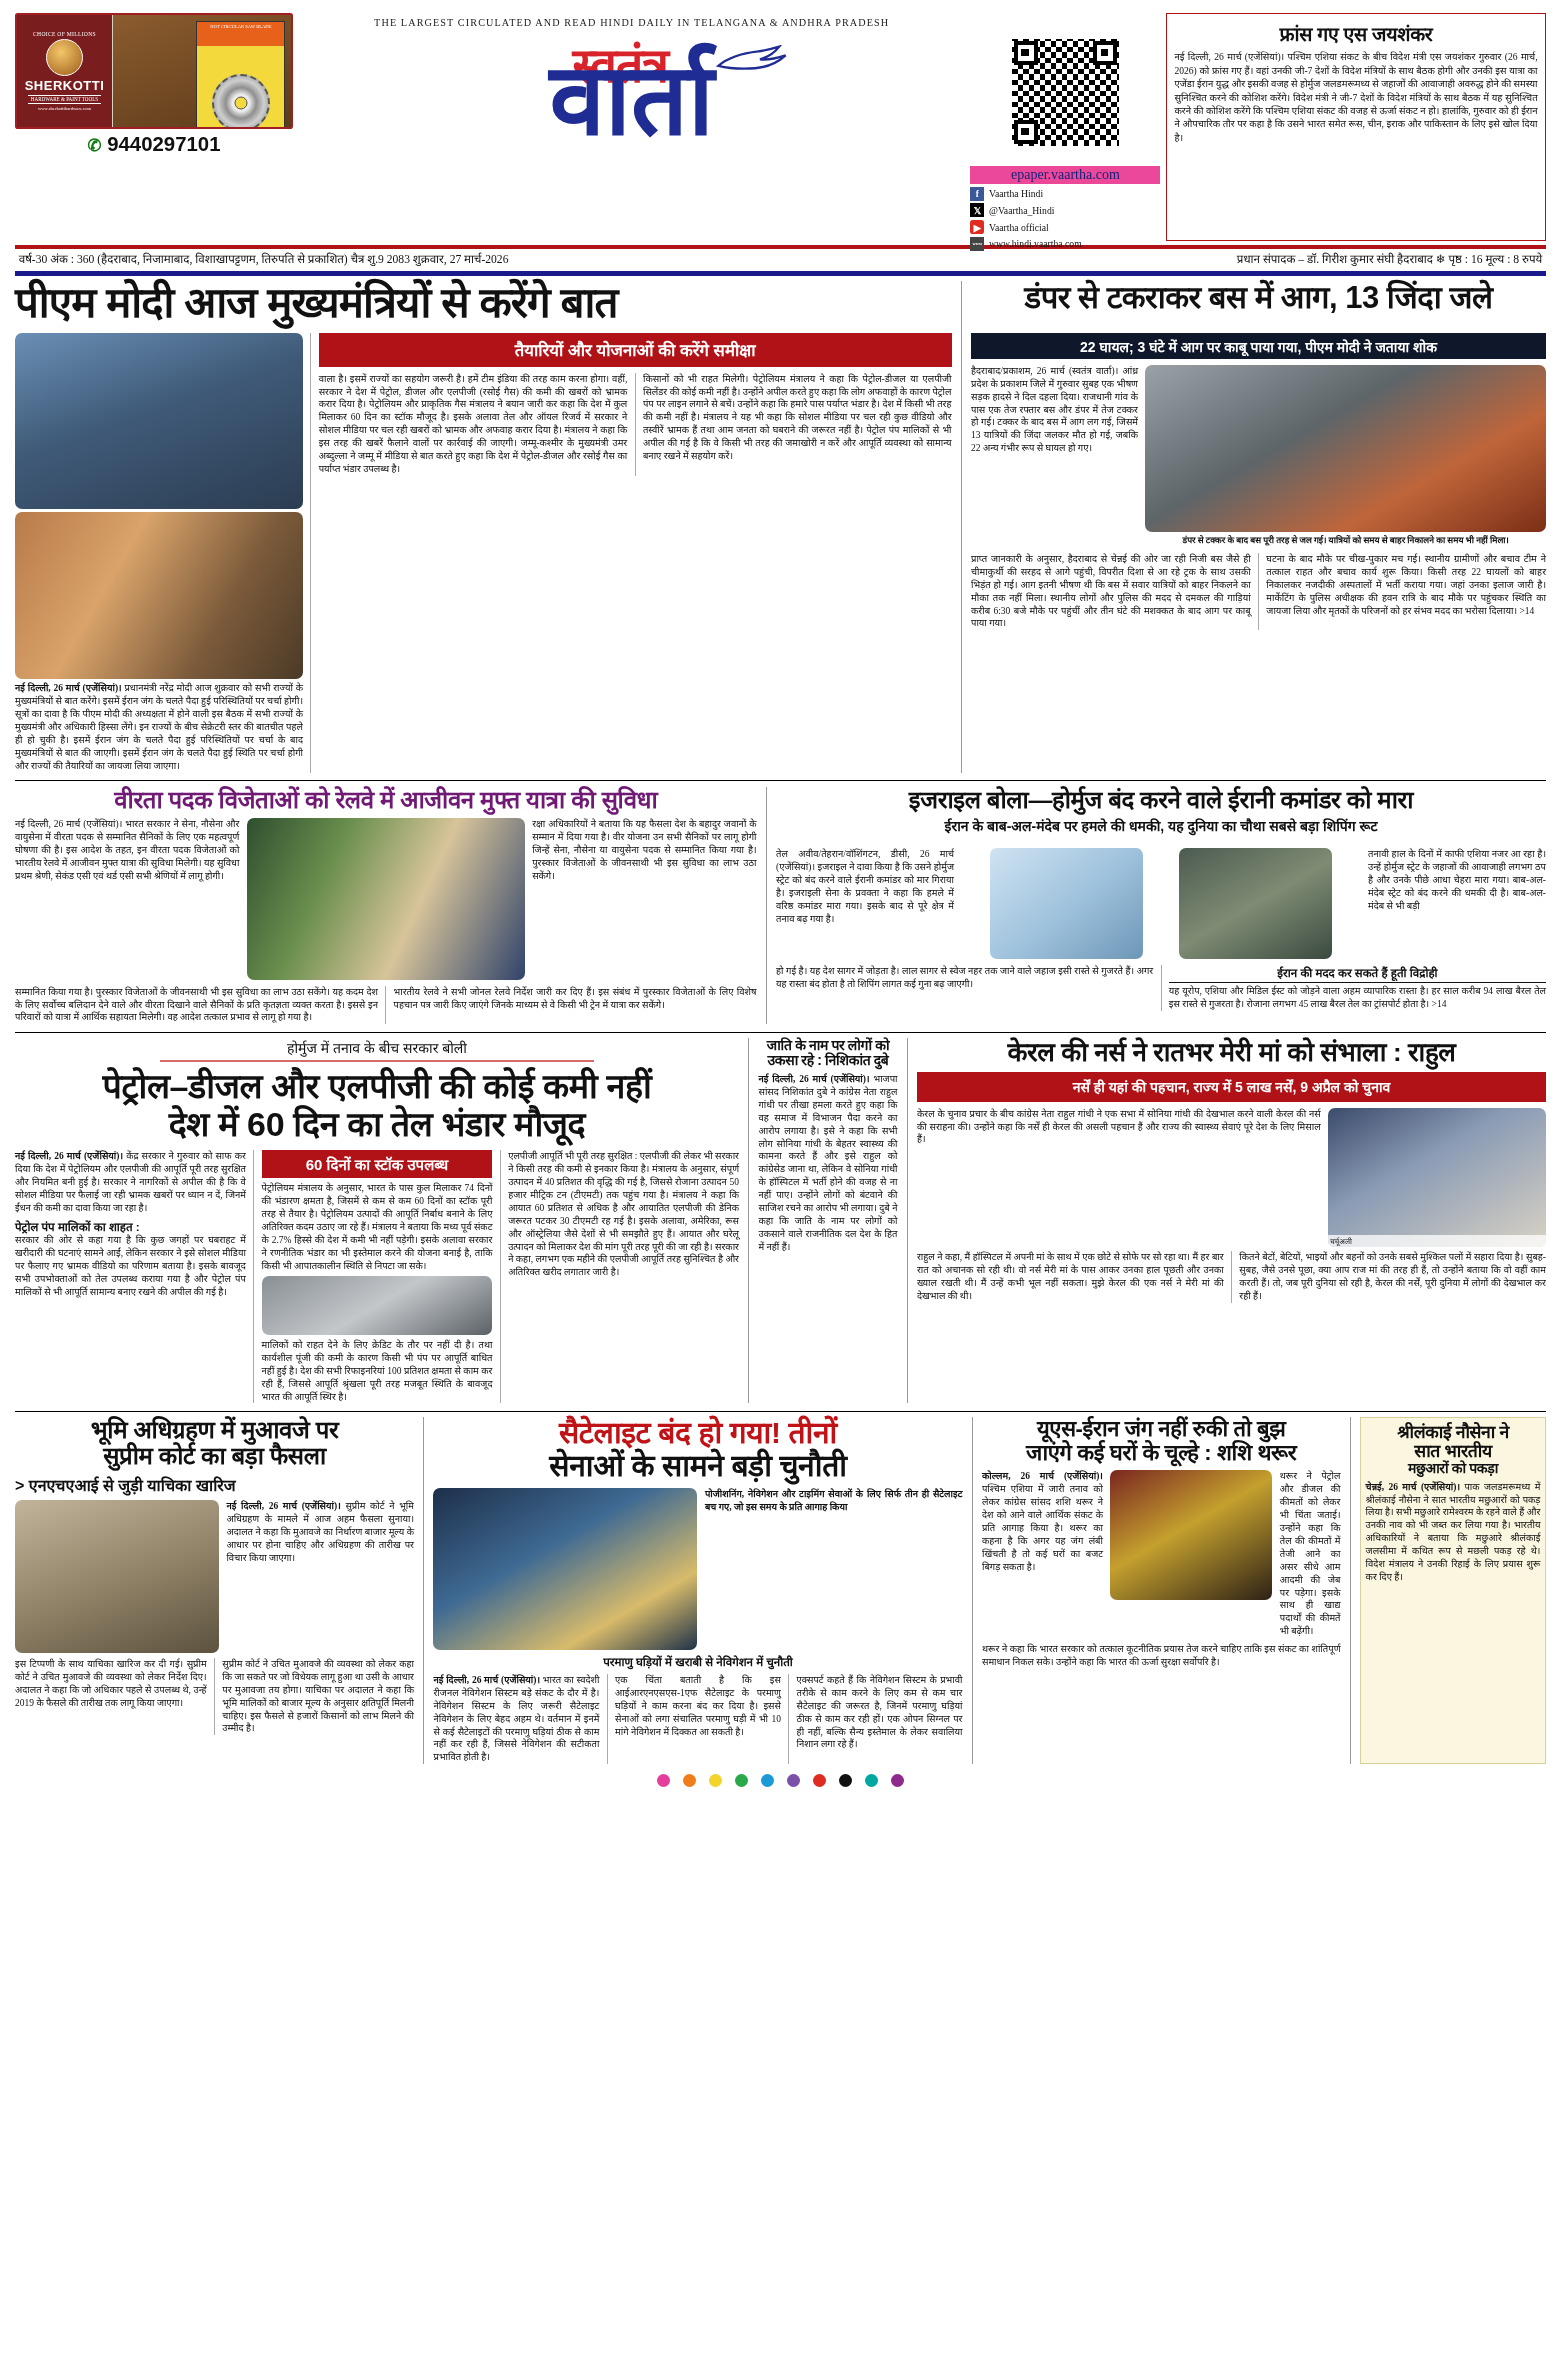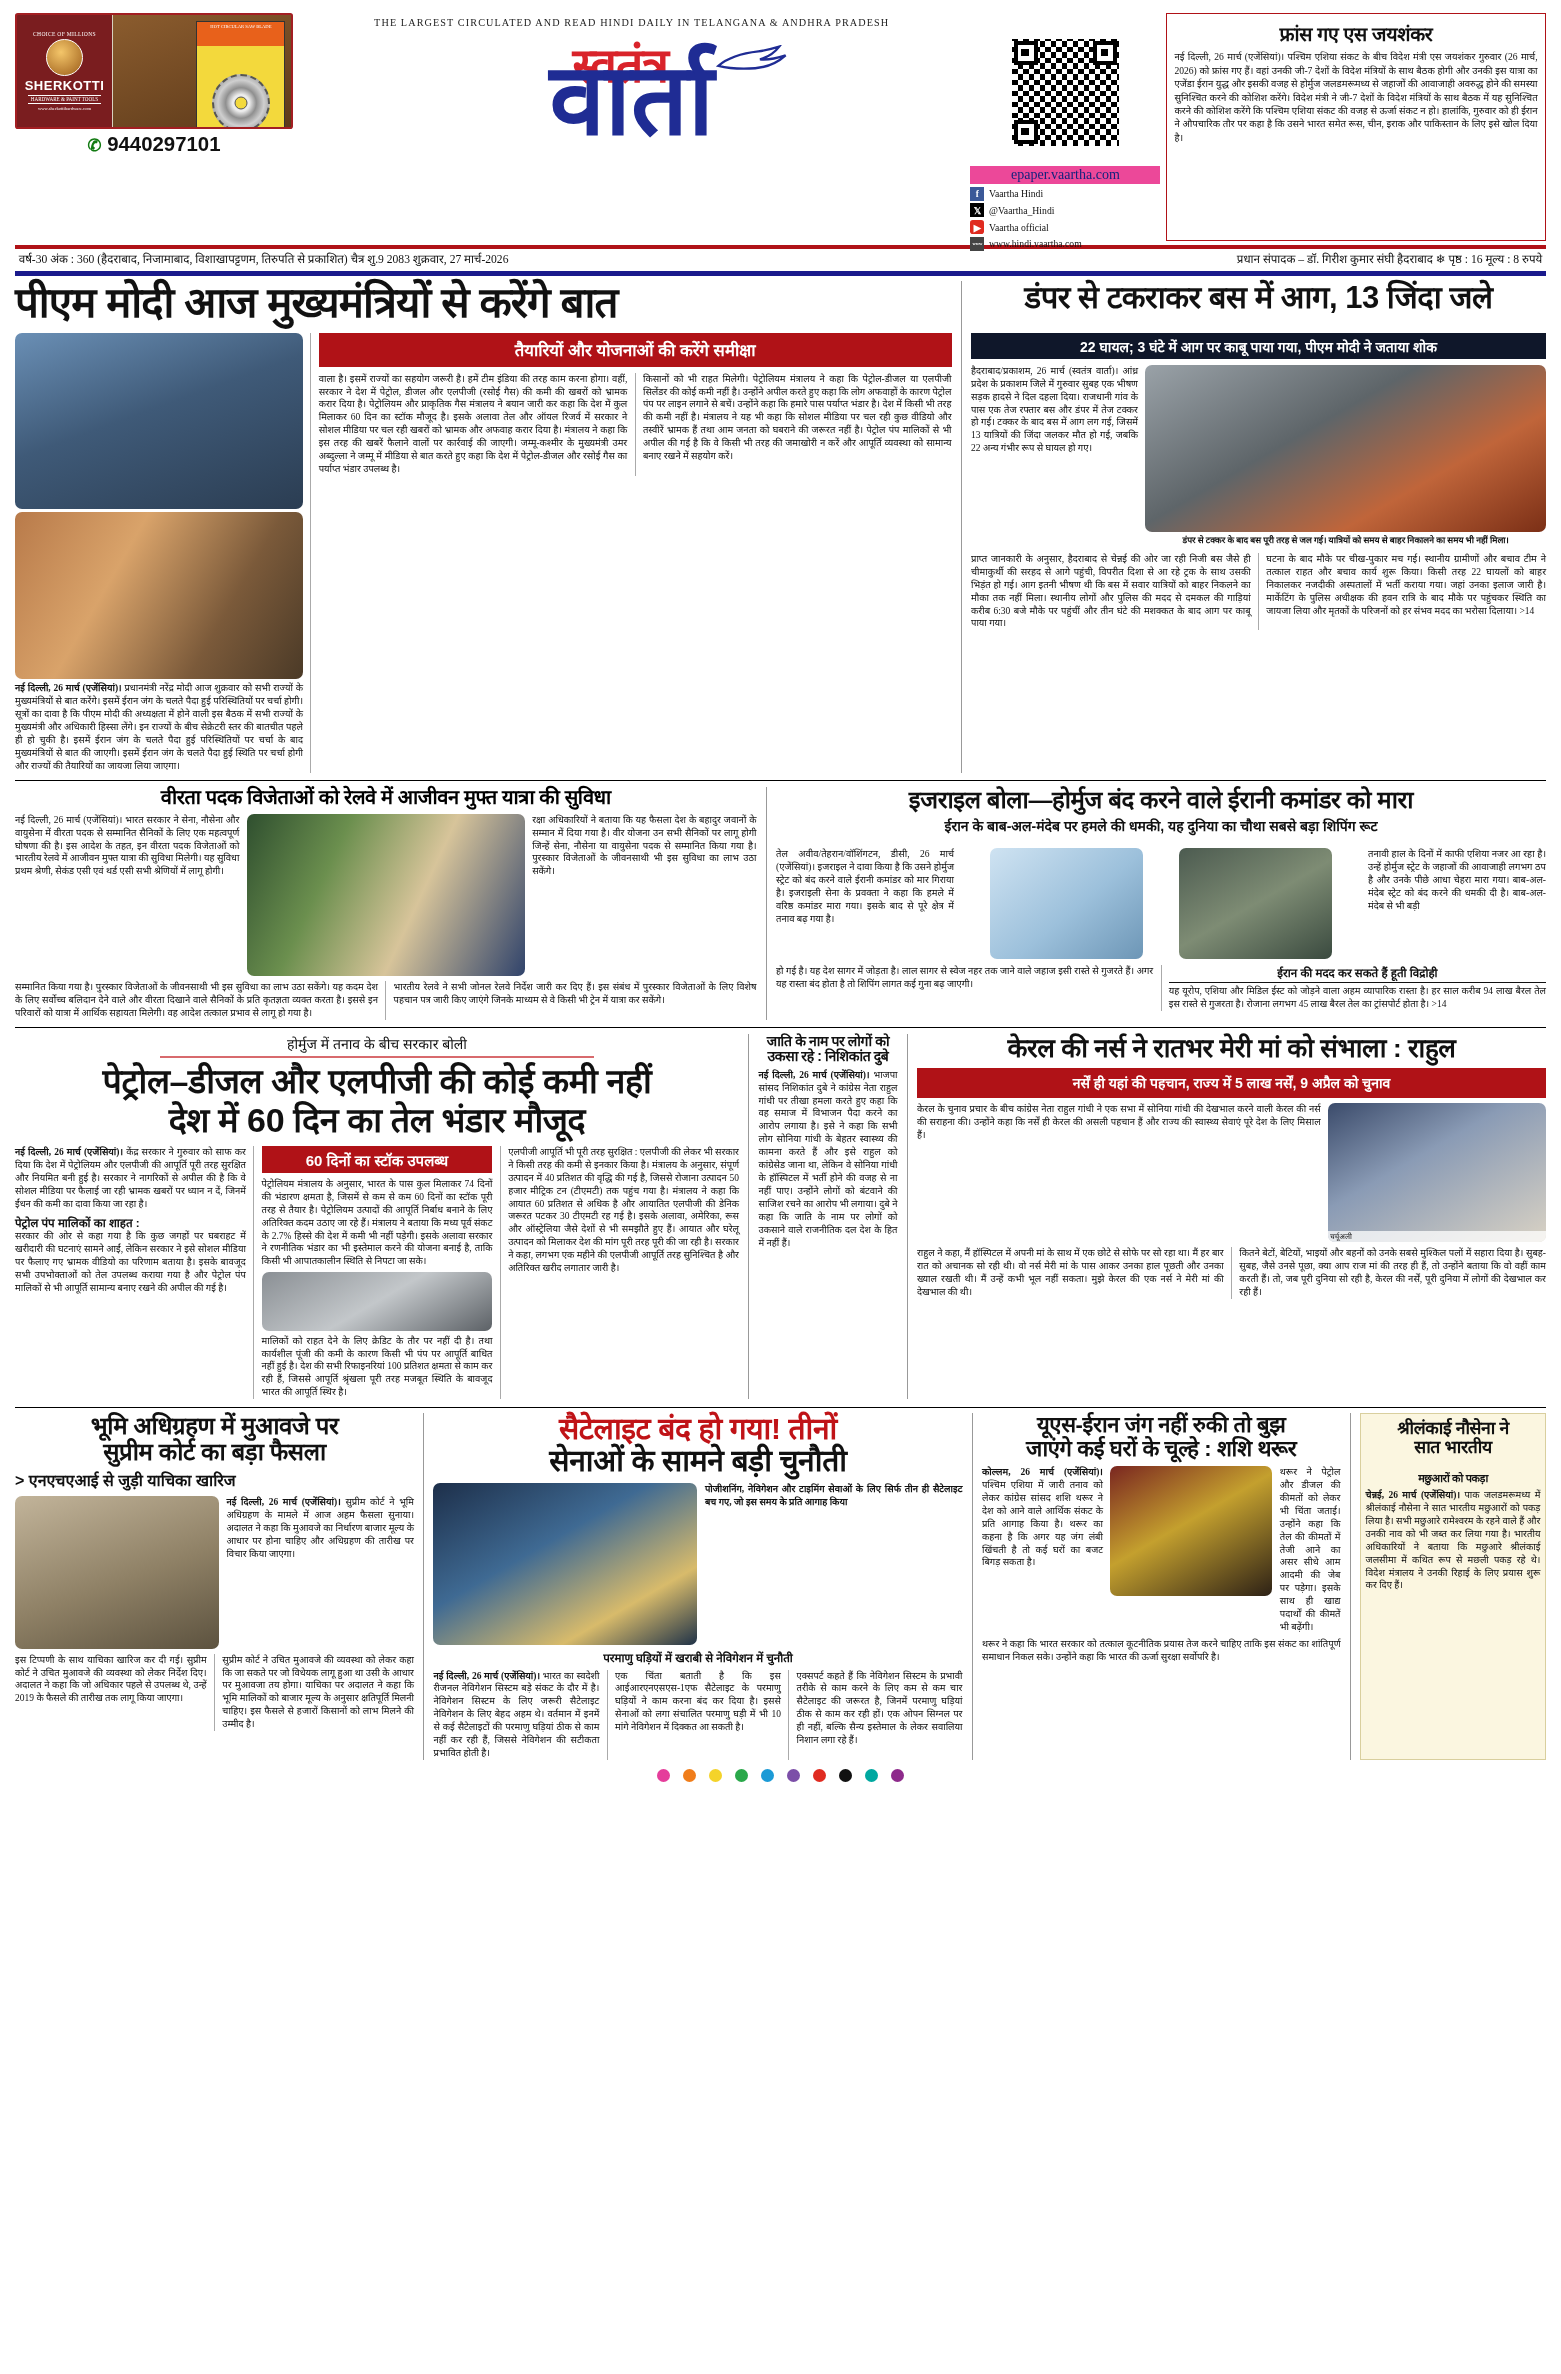--- a/index.html
+++ b/index.html
@@ -170,21 +170,21 @@
 
   
   .cols { display:flex; gap:7.4px; }
   .col { flex:1; }
   .sep { width:0.9px; background:#aaa; }
 
   .sechead {
     font-family:"Liberation Sans", sans-serif; font-weight:bold;
     text-align:center; line-height:1.08; letter-spacing:-0.4px;
   }
-  .sechead.purple { color:#000000; font-size:20px; }
+  .sechead.purple { color:#701a75; font-size:24px; }
   .sechead.black  { color:#111; font-size:24px; }
   .sechead.red    { color:#c01317; font-size:28px; }
   .kicker { text-align:center; font-size:14px; font-family:"Liberation Sans",sans-serif; }
   .kicker-rule { height:1.9px; background:#d86a6d; width:60%; margin:2.8px auto 5.6px auto; }
 
   .boxhead {
     background:#b01217; color:#fff; text-align:center; font-weight:bold;
     font-size:15px; padding:3.7px; font-family:"Liberation Sans", sans-serif;
   }
   .tintbox { background:#fbf6e0; border:0.9px solid #d9cf9e; padding:4.6px; }
@@ -508,21 +508,21 @@
         <div class="col body-txt">थरूर ने पेट्रोल और डीजल की कीमतों को लेकर भी चिंता जताई। उन्होंने कहा कि तेल की कीमतों में तेजी आने का असर सीधे आम आदमी की जेब पर पड़ेगा। इसके साथ ही खाद्य पदार्थों की कीमतें भी बढ़ेंगी।</div>
       </div>
       <div class="body-txt" style="margin-top:4.6px;">थरूर ने कहा कि भारत सरकार को तत्काल कूटनीतिक प्रयास तेज करने चाहिए ताकि इस संकट का शांतिपूर्ण समाधान निकल सके। उन्होंने कहा कि भारत की ऊर्जा सुरक्षा सर्वोपरि है।</div>
     </div>
 
     <div class="vline"></div>
 
     <div class="tintbox" style="flex:0 0 186px;">
       <div class="sechead black" style="font-size:17.6px;">श्रीलंकाई नौसेना ने</div>
       <div class="sechead black" style="font-size:17.6px;">सात भारतीय</div>
-      <div class="sechead black" style="font-size:11px;margin-top:16px;">मछुआरों को पकड़ा</div>
+      <div class="sechead black" style="font-size:14px;">मछुआरों को पकड़ा</div>
       <div class="body-txt" style="margin-top:4.6px;">
         <span class="dl">चेन्नई, 26 मार्च (एजेंसियां)।</span>
         <span>पाक जलडमरूमध्य में श्रीलंकाई नौसेना ने सात भारतीय मछुआरों को पकड़ लिया है। सभी मछुआरे रामेश्वरम के रहने वाले हैं और उनकी नाव को भी जब्त कर लिया गया है। भारतीय अधिकारियों ने बताया कि मछुआरे श्रीलंकाई जलसीमा में कथित रूप से मछली पकड़ रहे थे। विदेश मंत्रालय ने उनकी रिहाई के लिए प्रयास शुरू कर दिए हैं।</span>
       </div>
     </div>
   </div>
 
   <div class="footer-dots" id="dots">
       <span style="background: rgb(229, 61, 155);"></span>
       <span style="background: rgb(240, 125, 26);"></span>

